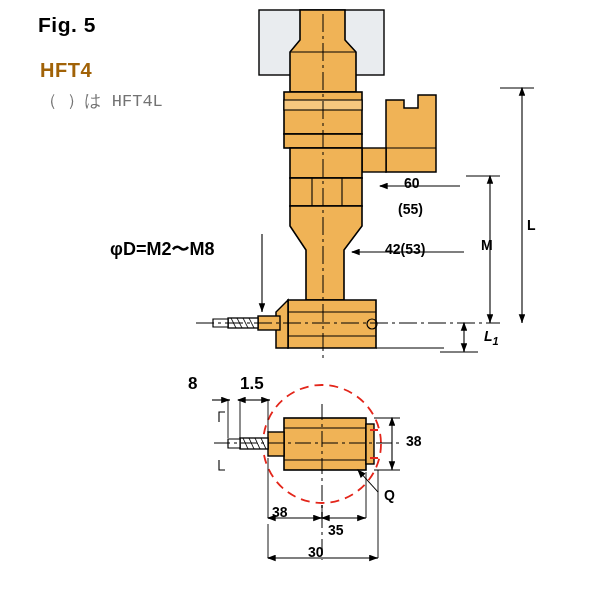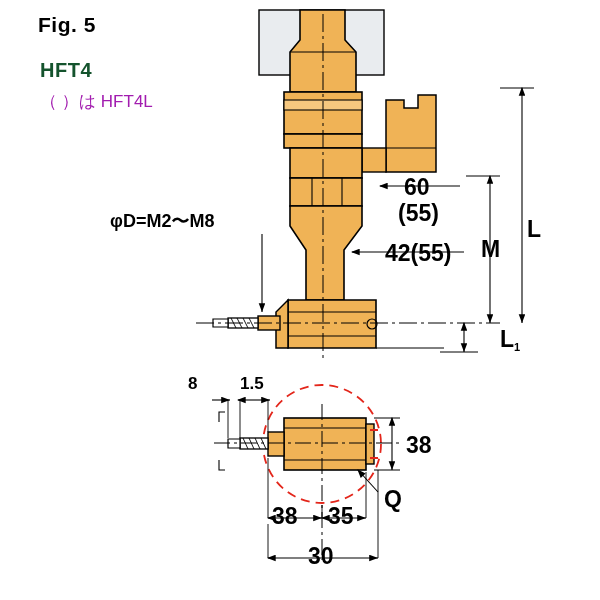--- a/index.html
+++ b/index.html
@@ -34,38 +34,40 @@
     line-height: 1;
   }
   .fig-title {
     font-size: 21px;
     font-weight: bold;
     letter-spacing: 0.5px;
   }
   .model-name {
     font-size: 20px;
     font-weight: bold;
-    color: #14532d;
+    color: #a16207;
     letter-spacing: 0.5px;
   }
   .model-note {
     font-size: 17px;
     font-weight: normal;
-    color: #a21caf;
+    color: #737373;
+    font-family: Liberation Mono, monospace;
   }
   .thread-label {
     font-size: 18px;
     font-weight: bold;
+    margin-top: 28px;
   }
   .dim {
     font-size: 17px;
     font-weight: bold;
   }
   .dim-lg {
-    font-size: 23px;
+    font-size: 14px;
     font-weight: bold;
   }
   .sub {
     font-size: 11px;
     font-weight: bold;
     vertical-align: sub;
   }
 </style>
 </head>
 <body>
@@ -199,35 +201,35 @@
 
   <div class="lbl model-name" style="left:40px; top:60px;">HFT4</div>
 
   <div class="lbl model-note" style="left:40px; top:93px;">（ ）は HFT4L</div>
 
   <div class="lbl thread-label" style="left:110px; top:212px;">φD=M2〜M8</div>
 
   <div class="lbl dim-lg" style="left:404px; top:176px;">60</div>
   <div class="lbl dim-lg" style="left:398px; top:202px;">(55)</div>
 
-  <div class="lbl dim-lg" style="left:385px; top:242px;">42(55)</div>
+  <div class="lbl dim-lg" style="left:385px; top:242px;">42(53)</div>
 
   <div class="lbl dim-lg" style="left:481px; top:238px;">M</div>
 
   <div class="lbl dim-lg" style="left:527px; top:218px;">L</div>
 
-  <div class="lbl" style="left:500px; top:328px;">
+  <div class="lbl" style="left:484px; top:328px;font-style:italic;">
     <span class="dim-lg">L</span><span class="sub">1</span>
   </div>
 
   <div class="lbl dim" style="left:188px; top:375px;">8</div>
   <div class="lbl dim" style="left:240px; top:375px;text-align:right;">1.5</div>
 
   <div class="lbl dim-lg" style="left:406px; top:434px;">38</div>
 
   <div class="lbl dim-lg" style="left:384px; top:488px;">Q</div>
 
   <div class="lbl dim-lg" style="left:272px; top:505px;">38</div>
-  <div class="lbl dim-lg" style="left:328px; top:505px;">35</div>
+  <div class="lbl dim-lg" style="left:328px; top:523px;">35</div>
 
   <div class="lbl dim-lg" style="left:308px; top:545px;">30</div>
 
 </div>
 
 </body></html>

